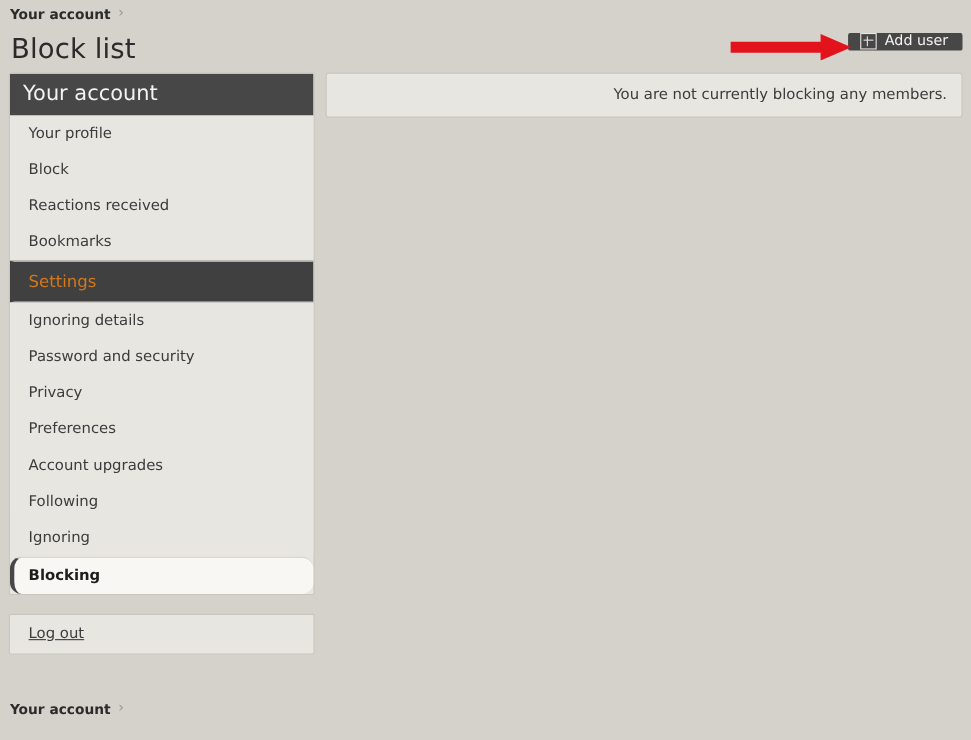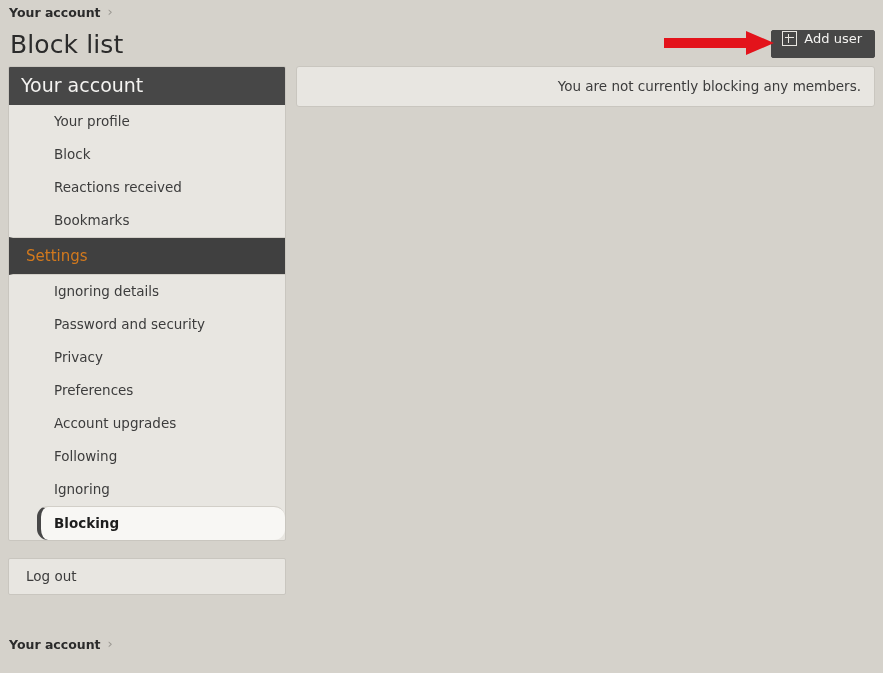--- a/index.html
+++ b/index.html
@@ -49,23 +49,23 @@
     line-height: 42px;
     margin: 0;
     letter-spacing: 0.1px;
   }
 
   
   .add-user-btn {
     position: absolute;
     right: 8px;
     top: 6px;
-    height: 28px;
+    height: 16px;
     display: flex;
-    align-items: flex-start;
+    align-items: flex-end;
     gap: 7px;
     padding: 0 12px 0 10px;
     background: #474747;
     color: #f4f3f1;
     font-size: 13px;
     border: 1px solid #474747;
     border-radius: 2px;
     cursor: pointer;
     box-sizing: border-box;
     white-space: nowrap;
@@ -124,21 +124,20 @@
   }
   .nav-item {
     font-size: 13.5px;
     color: #3c3c3c;
     padding: 8px 12px 8px 13px;
     line-height: 17px;
     background: #e8e6e1;
     cursor: pointer;
     border-left: 4px solid transparent;
     box-sizing: border-box;
-    margin-left: 28px;
   }
   .nav-section {
     font-size: 15px;
     color: #d2791d;
     padding: 9px 12px 9px 13px;
     background: #404040;
     border-top: 1px solid #d2cfc8;
     border-bottom: 1px solid #d2cfc8;
     border-left: 4px solid transparent;
     box-sizing: border-box;
@@ -158,20 +157,21 @@
     border: 1px solid #c9c6bf;
     border-radius: 2px;
     background: #e8e6e1;
   }
   .logout-item {
     font-size: 13.5px;
     color: #3c3c3c;
     padding: 9px 4px 9px 17px;
     line-height: 17px;
     cursor: pointer;
+    text-decoration: underline;
   }
 
   
   .main {
     flex: 1 1 auto;
     min-width: 0;
     text-align: right;
   }
   .notice-block {
     background: #e8e6e1;

